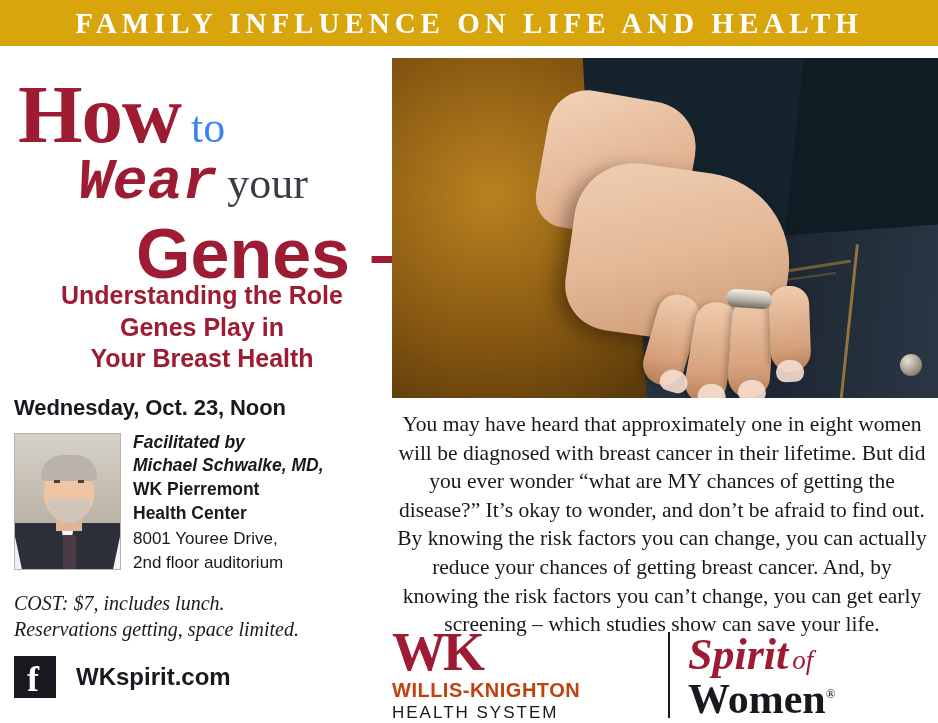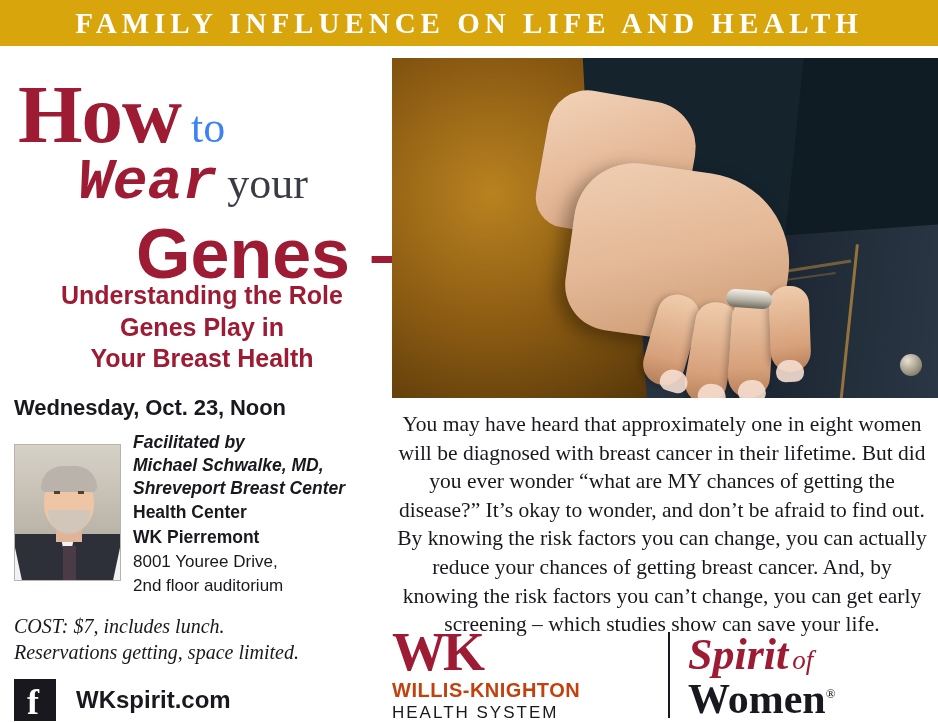--- a/index.html
+++ b/index.html
@@ -513,23 +513,22 @@
       <div class="hs-neck"></div>
       <div class="hs-face"></div>
       <div class="hs-beard"></div>
       <div class="hs-hair"></div>
       <div class="hs-eye l"></div>
       <div class="hs-eye r"></div>
     </div>
     <div class="presenter-text">
       <div class="fac-italic">Facilitated by</div>
       <div class="fac-italic">Michael Schwalke, MD,</div>
-      <div class="fac-italic">Shreveport Breast Center</div>
+      <div class="fac-bold">WK Pierremont</div>
       <div class="fac-bold">Health Center</div>
-      <div class="fac-bold">WK Pierremont</div>
       <div class="fac-plain">8001 Youree Drive,</div>
       <div class="fac-plain">2nd floor auditorium</div>
     </div>
   </div>
 
   <div class="cost-block">
     <div>COST: $7, includes lunch.</div>
     <div>Reservations getting, space limited.</div>
   </div>
 

